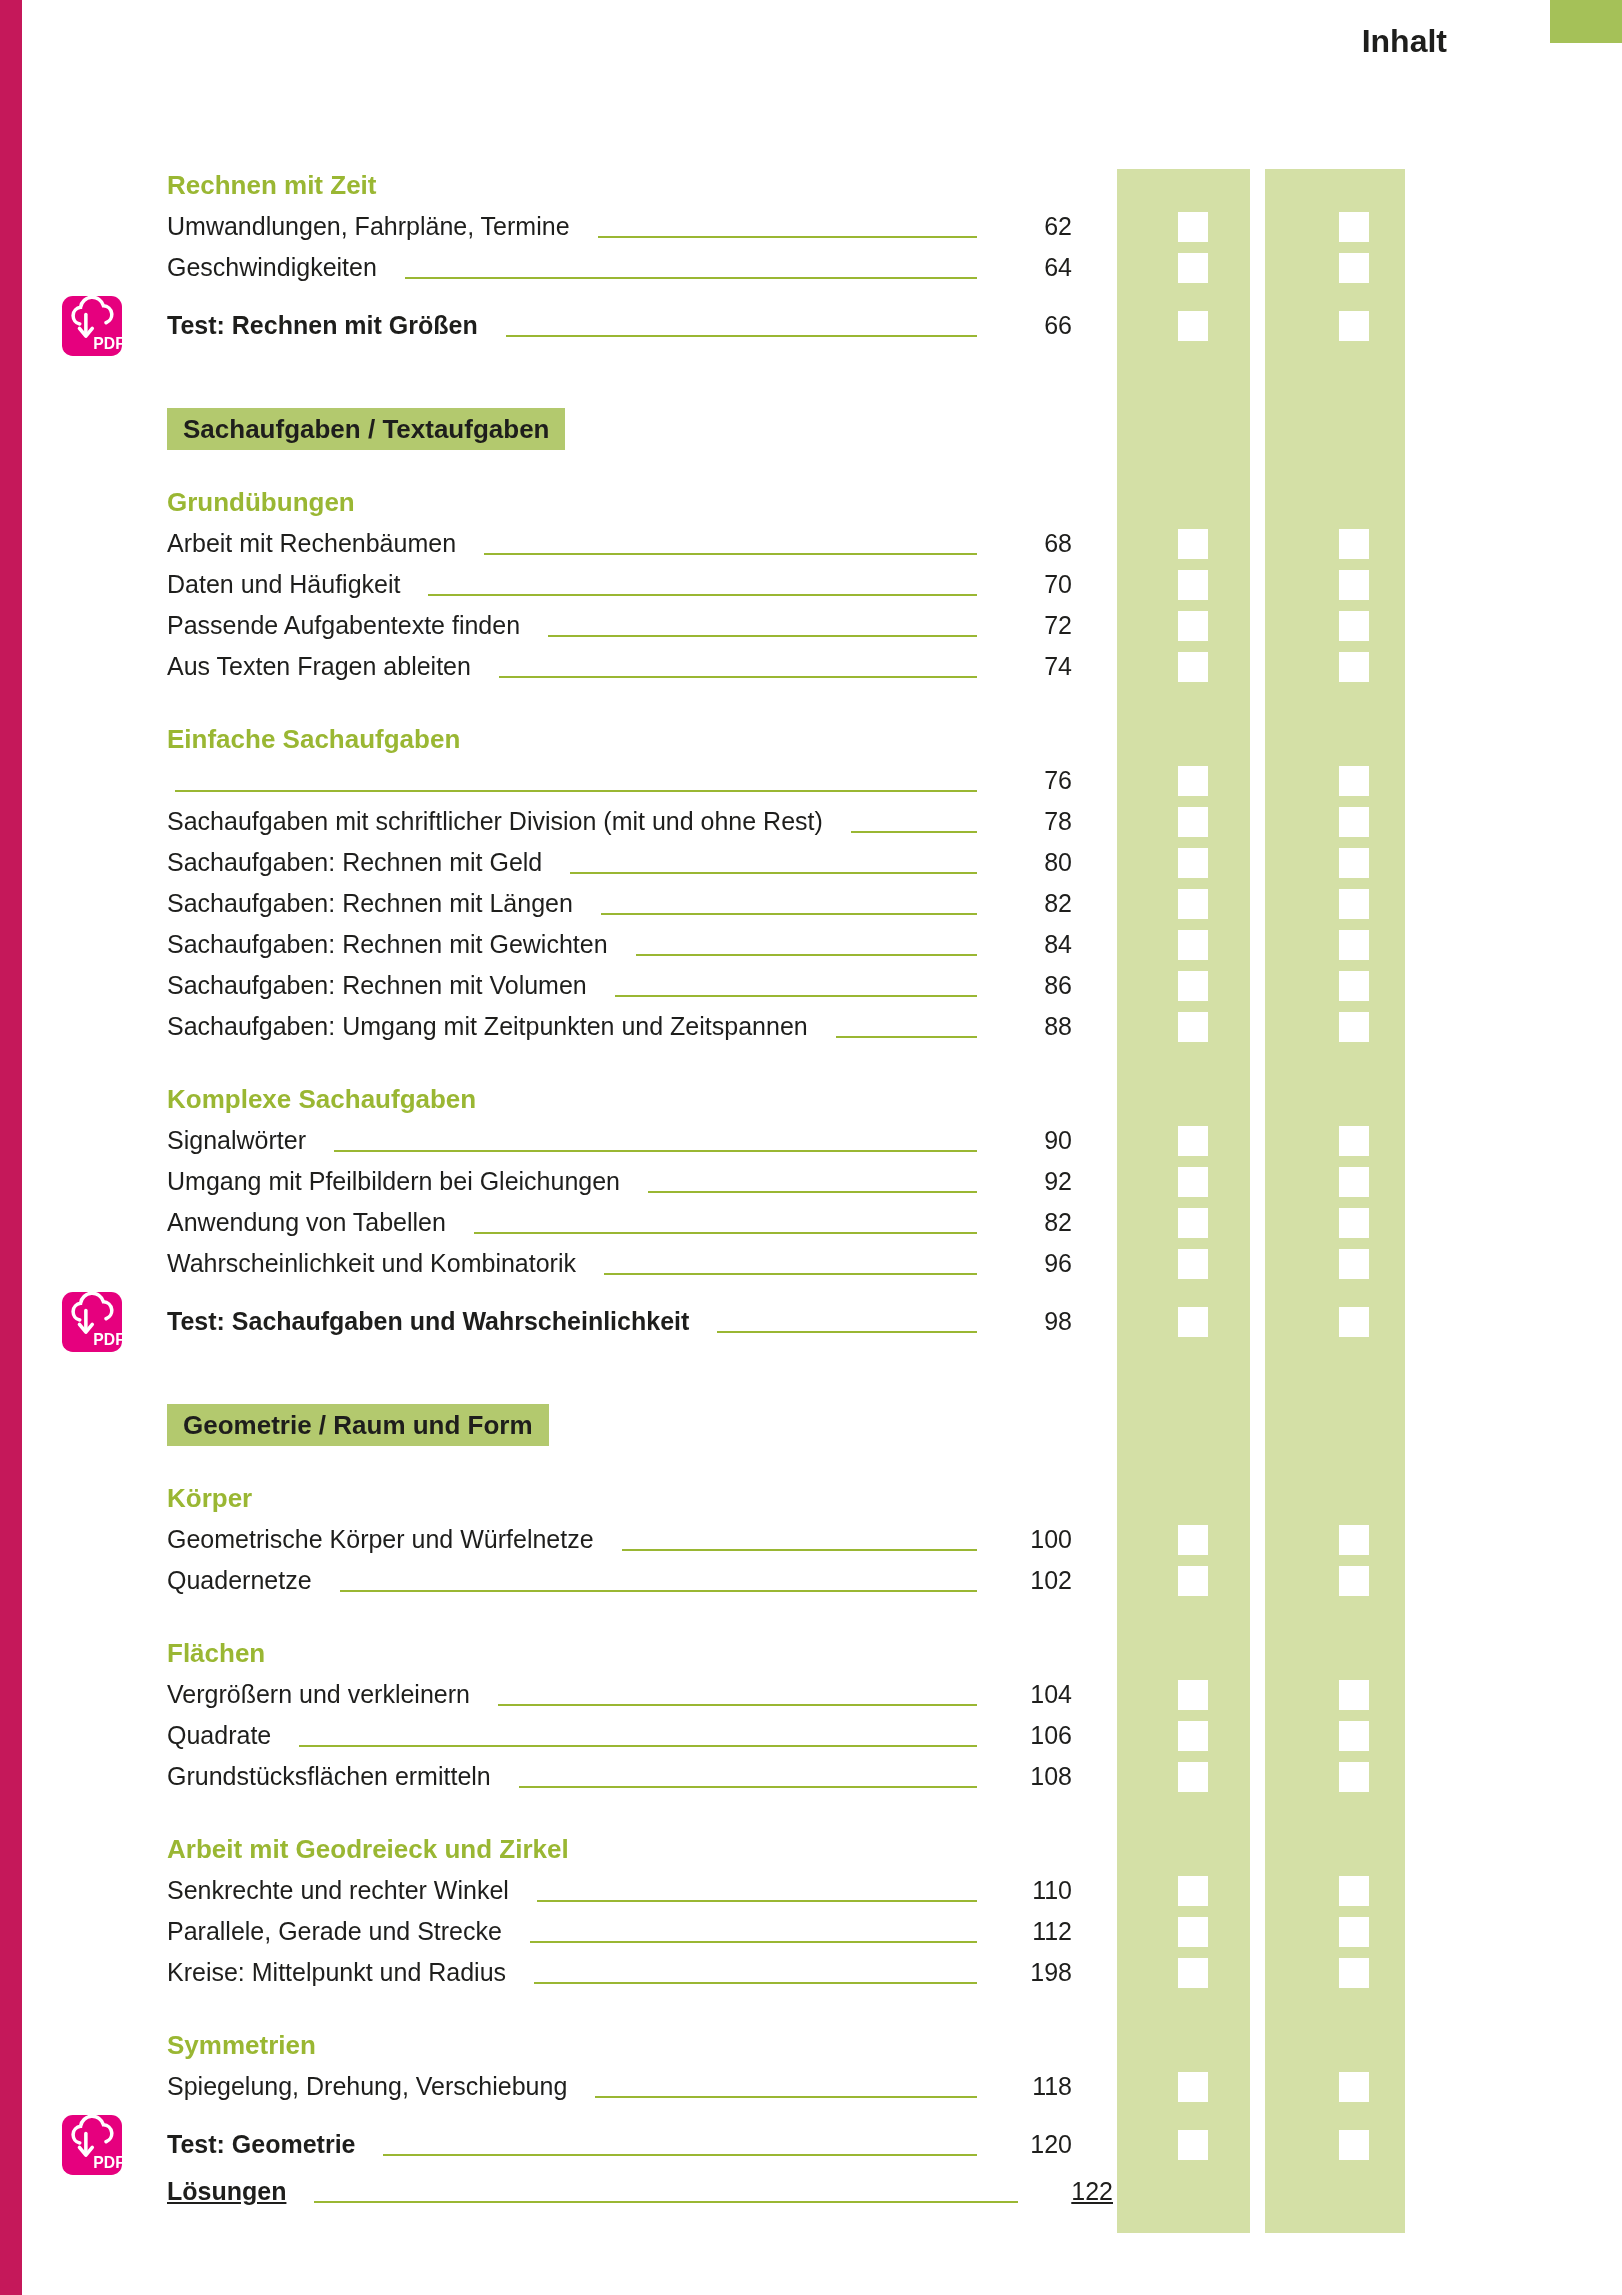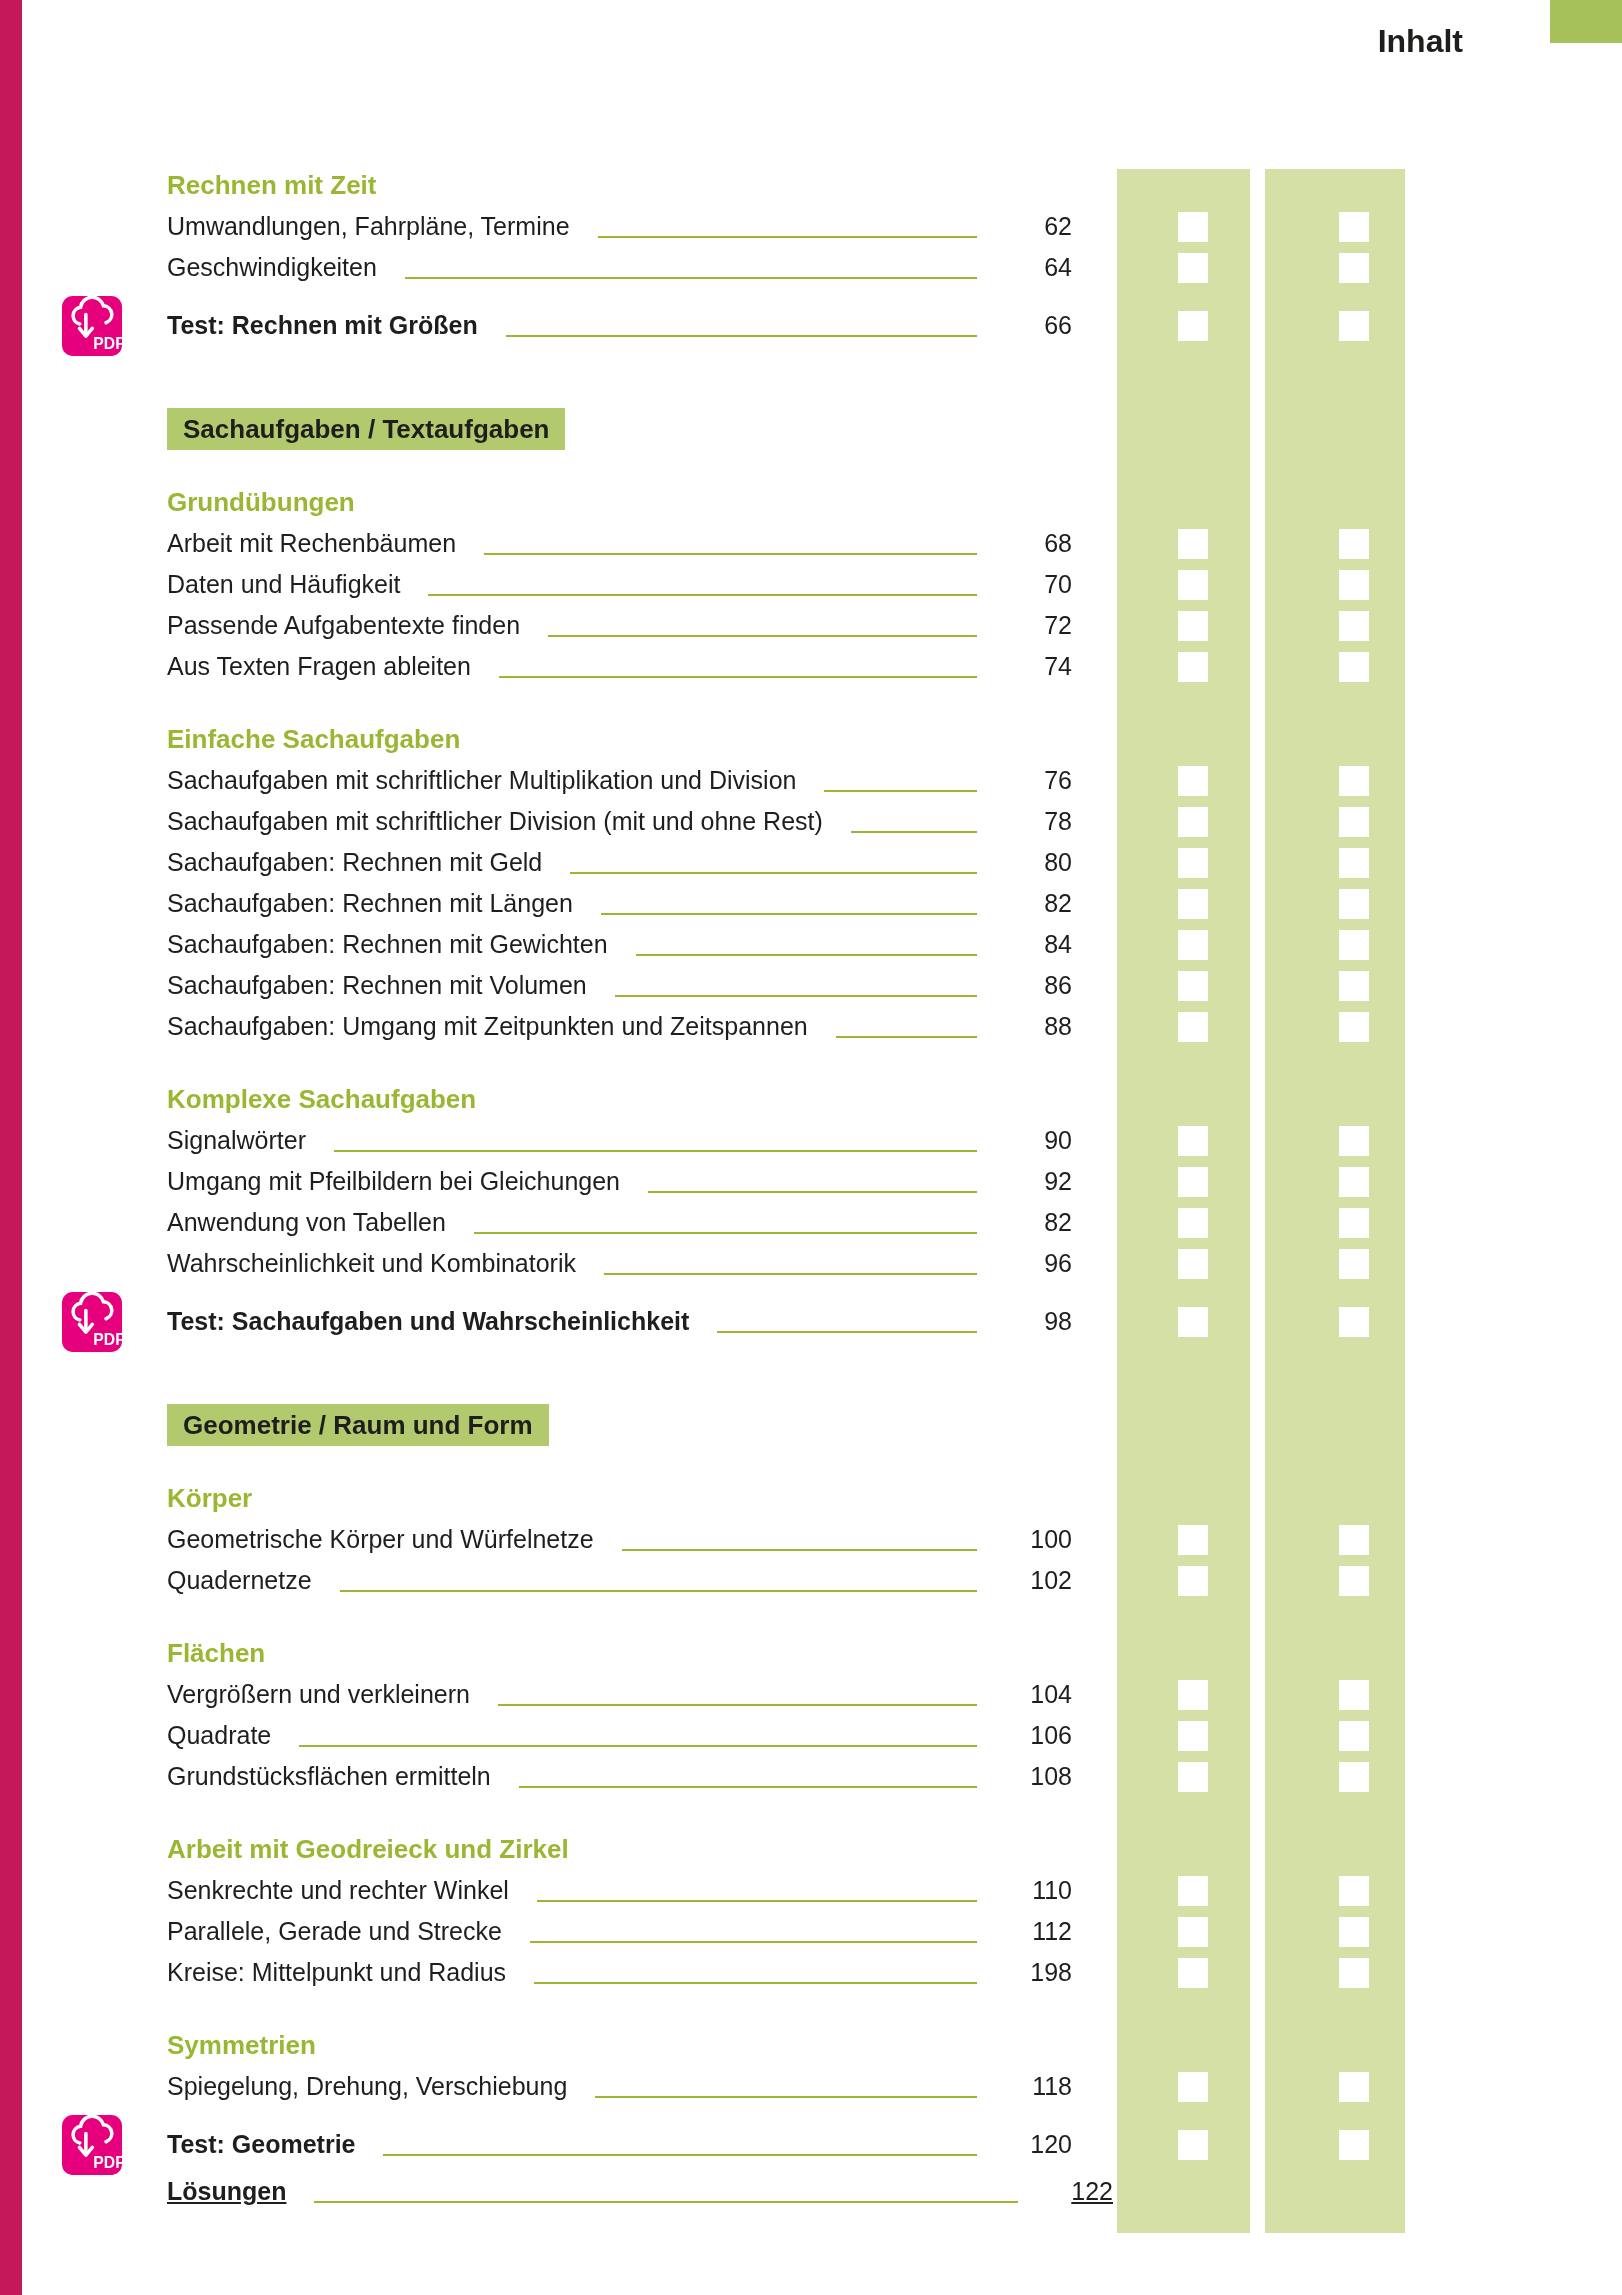--- a/index.html
+++ b/index.html
@@ -16,21 +16,21 @@
 
   .red-strip {
     position: absolute;
     left: 0; top: 0;
     width: 21.6px; height: 2295px;
     background: var(--sidebar-red, #c5185a);
   }
 
   .page-title {
     position: absolute;
-    top: 23px; right: 160px;
+    top: 23px; right: 176px;
     font-size: 32px;
     font-weight: bold;
     color: var(--text, #1e1e1c);
   }
 
   .corner-block {
     position: absolute;
     top: 0; right: 0;
     width: 73px; height: 43px;
     background: var(--corner-green, #a5c158);
@@ -192,21 +192,20 @@
     </div>
     <div class="row">
       <span class="label">Aus Texten Fragen ableiten</span>
       <div class="leader"></div>
       <span class="pagenum">74</span>
       <div class="cb cb1"></div>
       <div class="cb cb2"></div>
     </div>
     <div class="heading">Einfache Sachaufgaben</div>
     <div class="row">
-      <span class="label">Sachaufgaben mit schriftlicher Multiplikation und Division</span>
       <div class="leader"></div>
       <span class="pagenum">76</span>
       <div class="cb cb1"></div>
       <div class="cb cb2"></div>
     </div>
     <div class="row">
       <span class="label">Sachaufgaben mit schriftlicher Division (mit und ohne Rest)</span>
       <div class="leader"></div>
       <span class="pagenum">78</span>
       <div class="cb cb1"></div>

